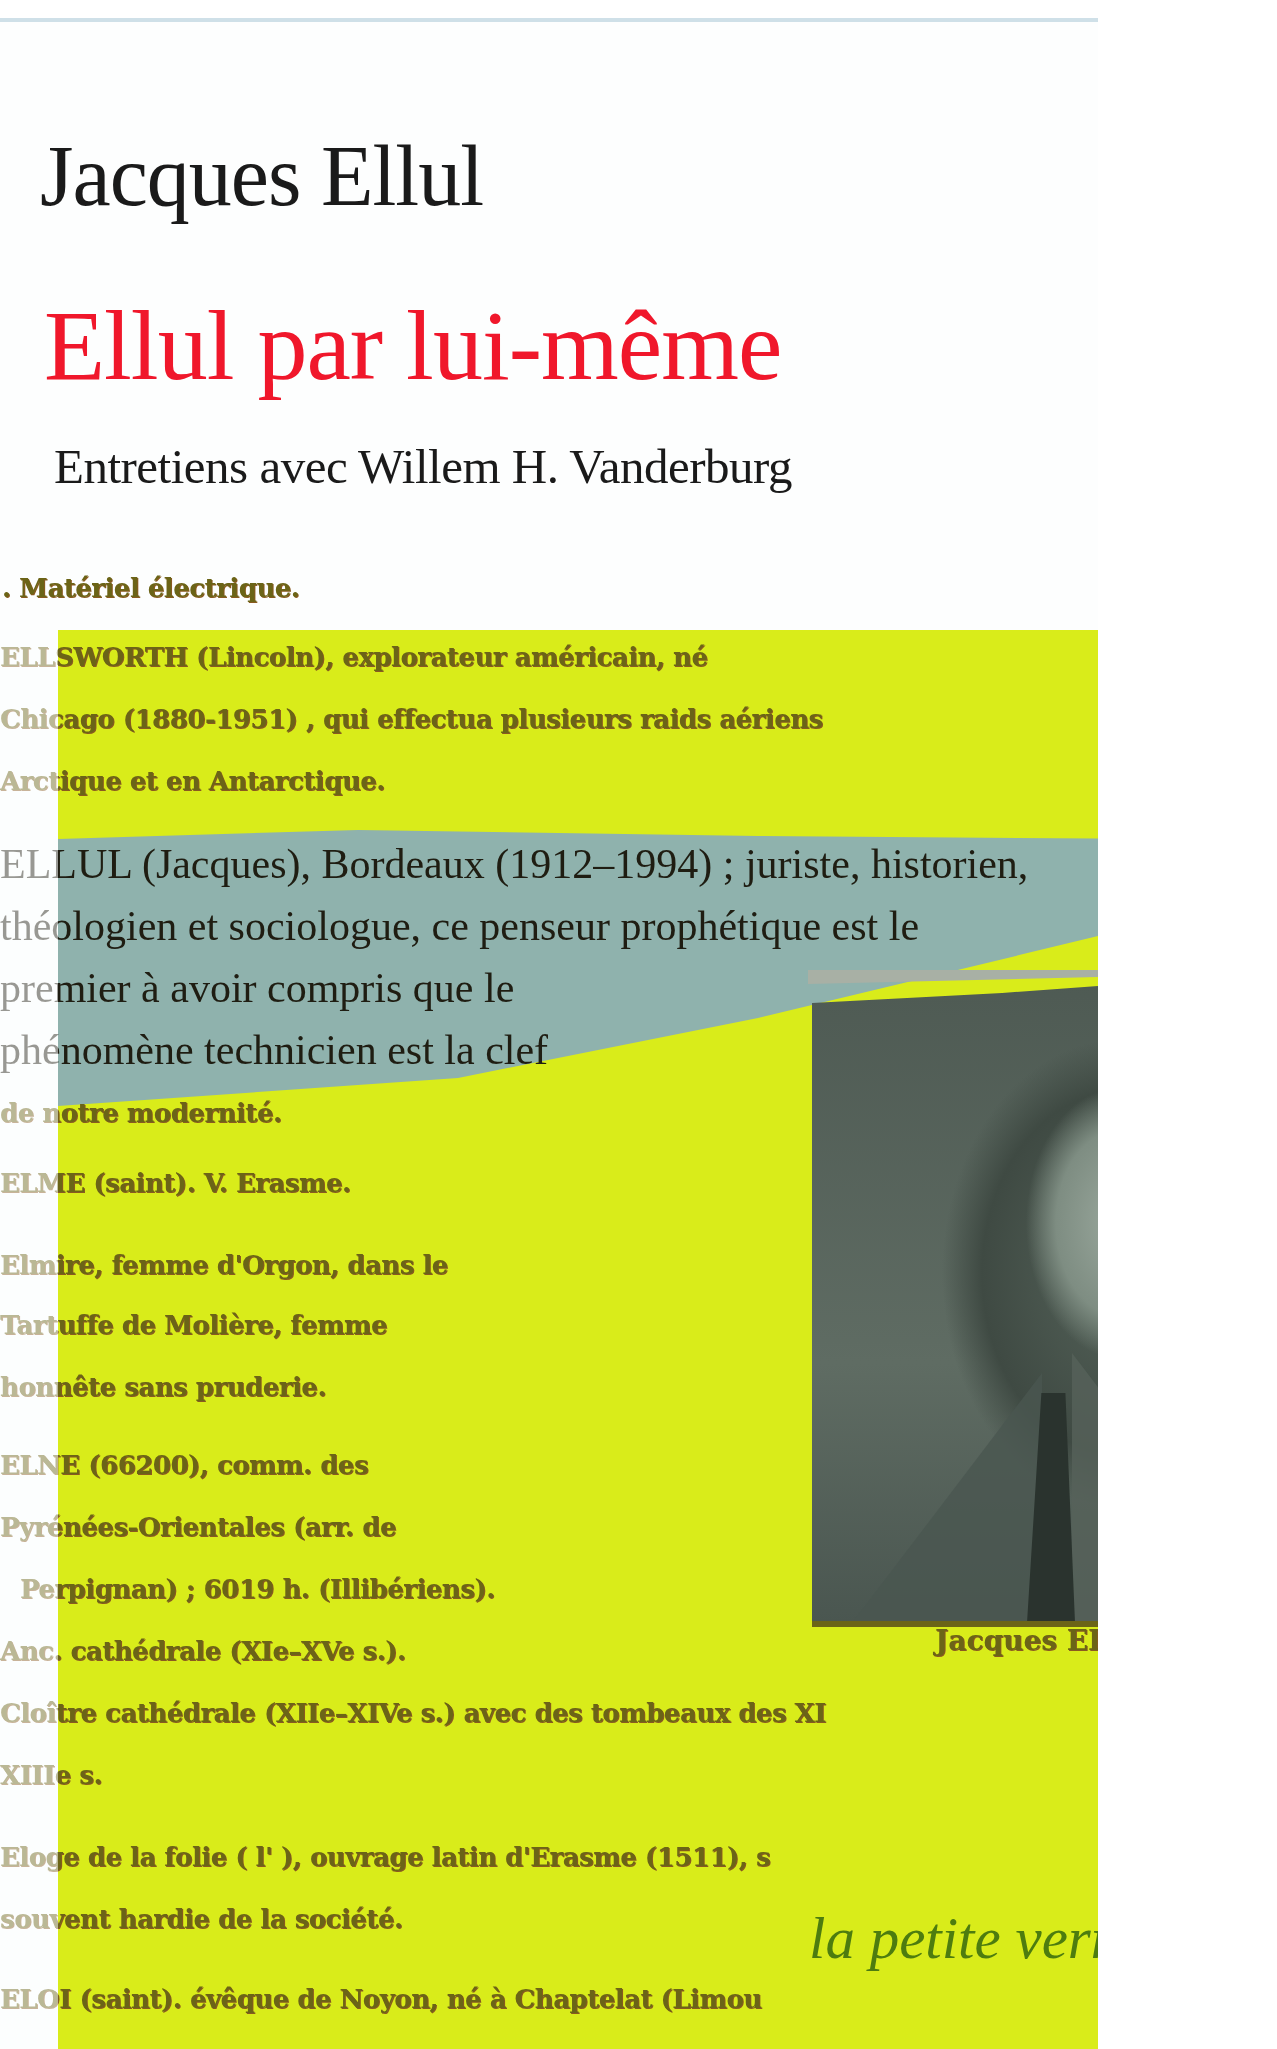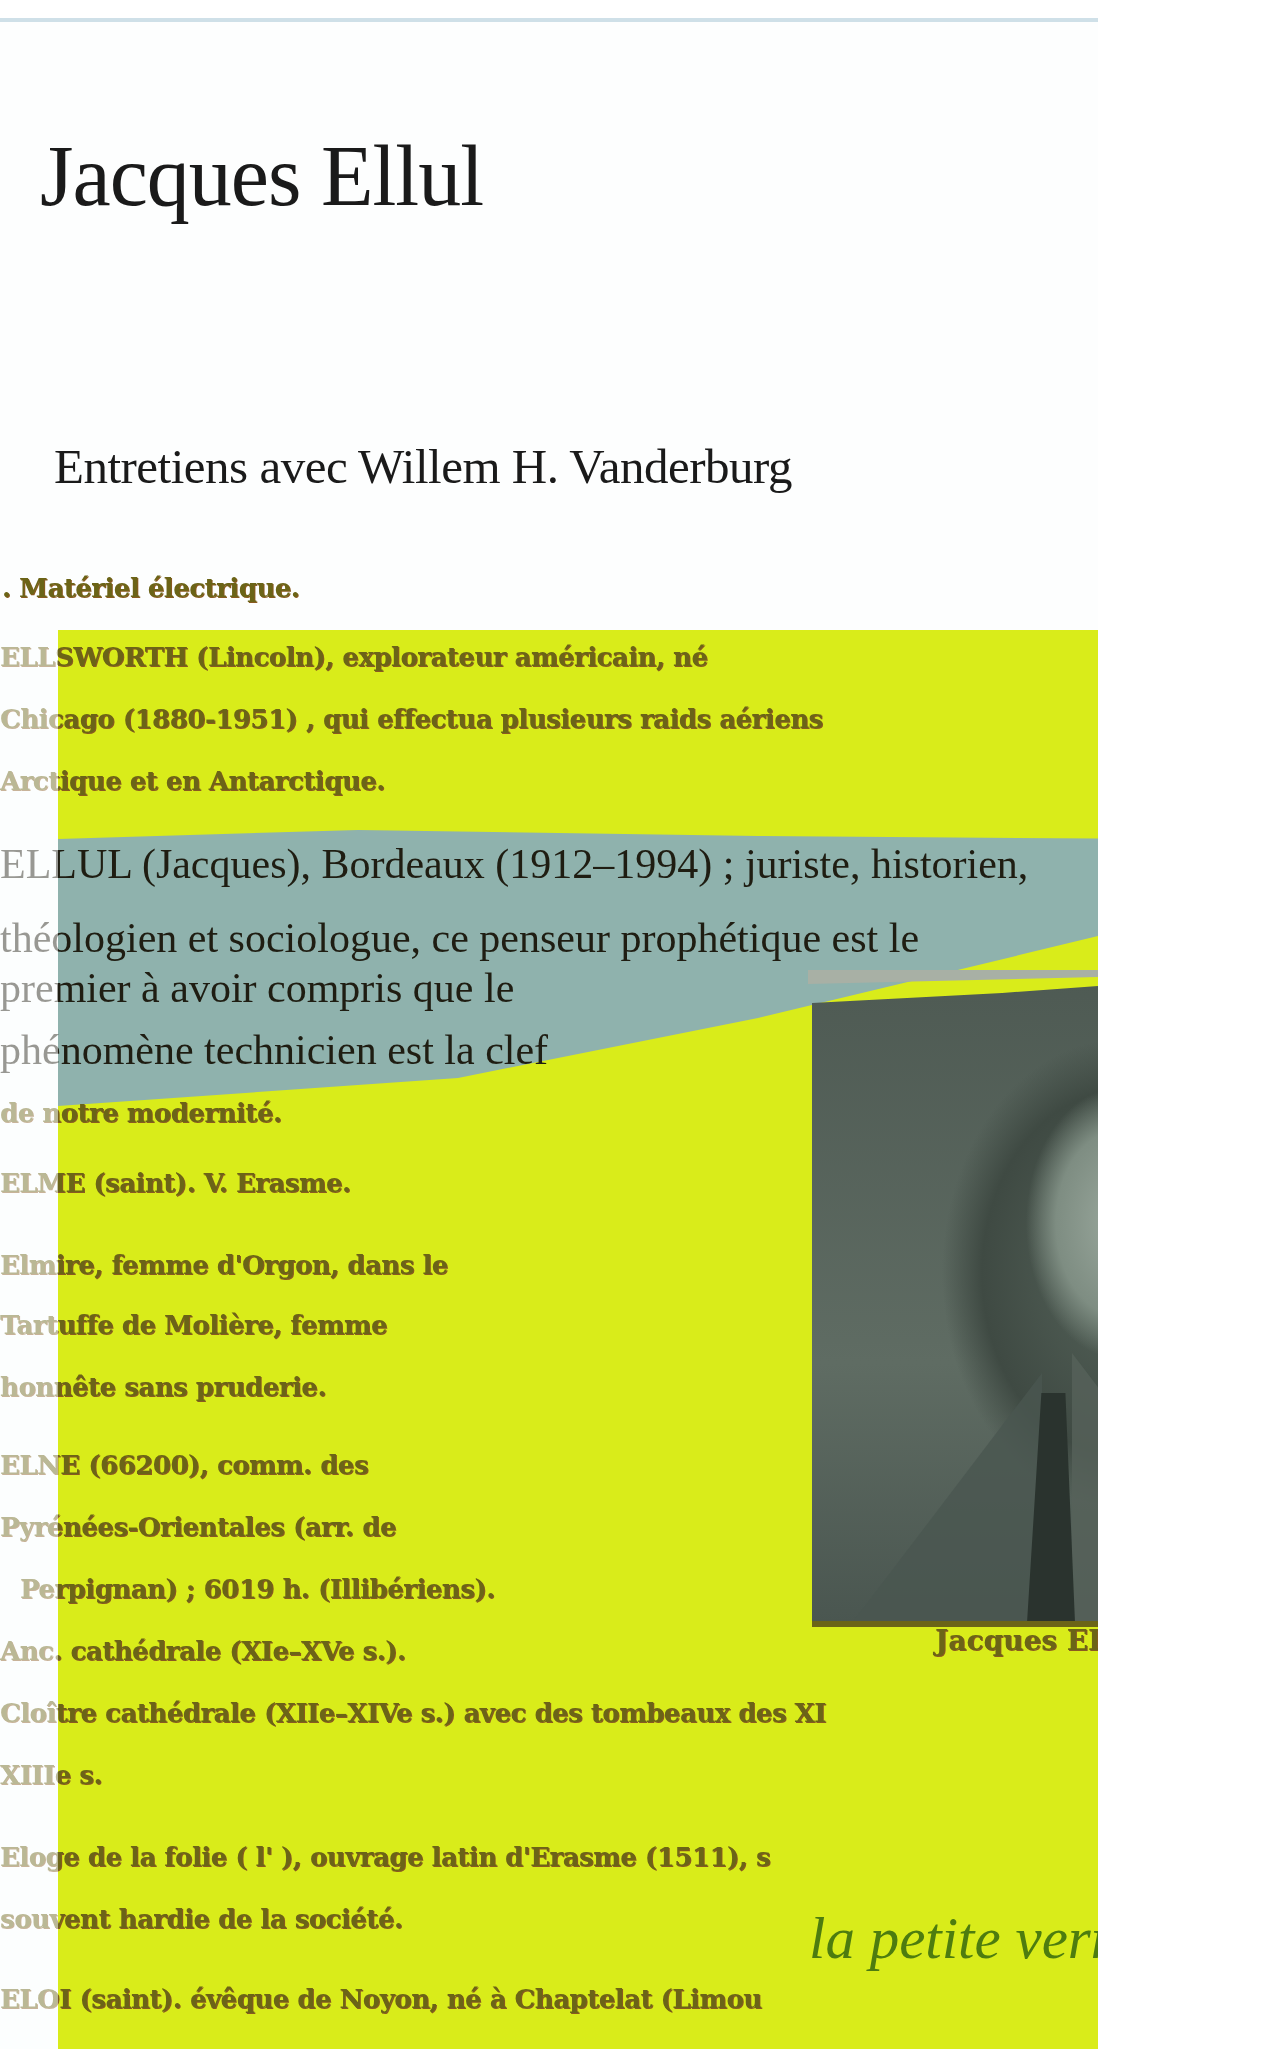--- a/index.html
+++ b/index.html
@@ -32,32 +32,33 @@
   .caption { position:absolute; left:935px; top:1606px; font-family:"DejaVu Serif", serif; font-weight:bold; font-size:28px; color:#6b6417; white-space:nowrap; text-shadow:1px 1px 0 #8a5a20; }
   .imprint { position:absolute; left:800px; top:1886px; font-family:"Liberation Serif", serif; font-style:italic; font-size:59px; color:#4d7c0f; white-space:nowrap;margin-left:9px; }
 </style>
 </head>
 <body>
 
 <div class="cover">
   <div class="topfade"></div>
 
   <div class="author">Jacques Ellul</div>
+  <div class="title">Ellul par lui-même</div>
   <div class="subtitle">Entretiens avec Willem H. Vanderburg</div>
 
   <div class="panel"></div>
   <div class="bluegray"></div>
   <div class="panel-r"></div>
 
   <div class="dict" style="top:555px;left:2px;">. Matériel électrique.</div>
   <div class="dict" style="top:624px;">ELLSWORTH  (Lincoln),  explorateur  américain,  né</div>
   <div class="dict" style="top:686px;">Chicago (1880-1951) , qui effectua plusieurs raids aériens</div>
   <div class="dict" style="top:748px;">Arctique et en Antarctique.</div>
   <div class="dict plain" style="top:822px;">ELLUL (Jacques), Bordeaux (1912–1994) ; juriste, historien,</div>
-  <div class="dict plain" style="top:884px;margin-top:12px;">théologien et sociologue, ce penseur prophétique est le</div>
+  <div class="dict plain" style="top:884px;">théologien et sociologue, ce penseur prophétique est le</div>
   <div class="dict plain" style="top:946px;">premier  à  avoir  compris  que  le</div>
   <div class="dict plain" style="top:1008px;">phénomène  technicien  est  la  clef</div>
   <div class="dict" style="top:1080px;">de notre modernité.</div>
   <div class="dict" style="top:1150px;">ELME (saint). V. Erasme.</div>
   <div class="dict" style="top:1232px;">Elmire,  femme  d'Orgon,  dans  le</div>
   <div class="dict" style="top:1292px;text-align:right;">Tartuffe   de   Molière,   femme</div>
   <div class="dict" style="top:1354px;">honnête sans pruderie.</div>
   <div class="dict" style="top:1432px;">ELNE    (66200),     comm.     des</div>
   <div class="dict" style="top:1494px;">Pyrénées-Orientales     (arr.     de</div>
   <div class="dict" style="top:1556px;padding-left:20px;">Perpignan) ; 6019 h. (Illibériens).</div>

